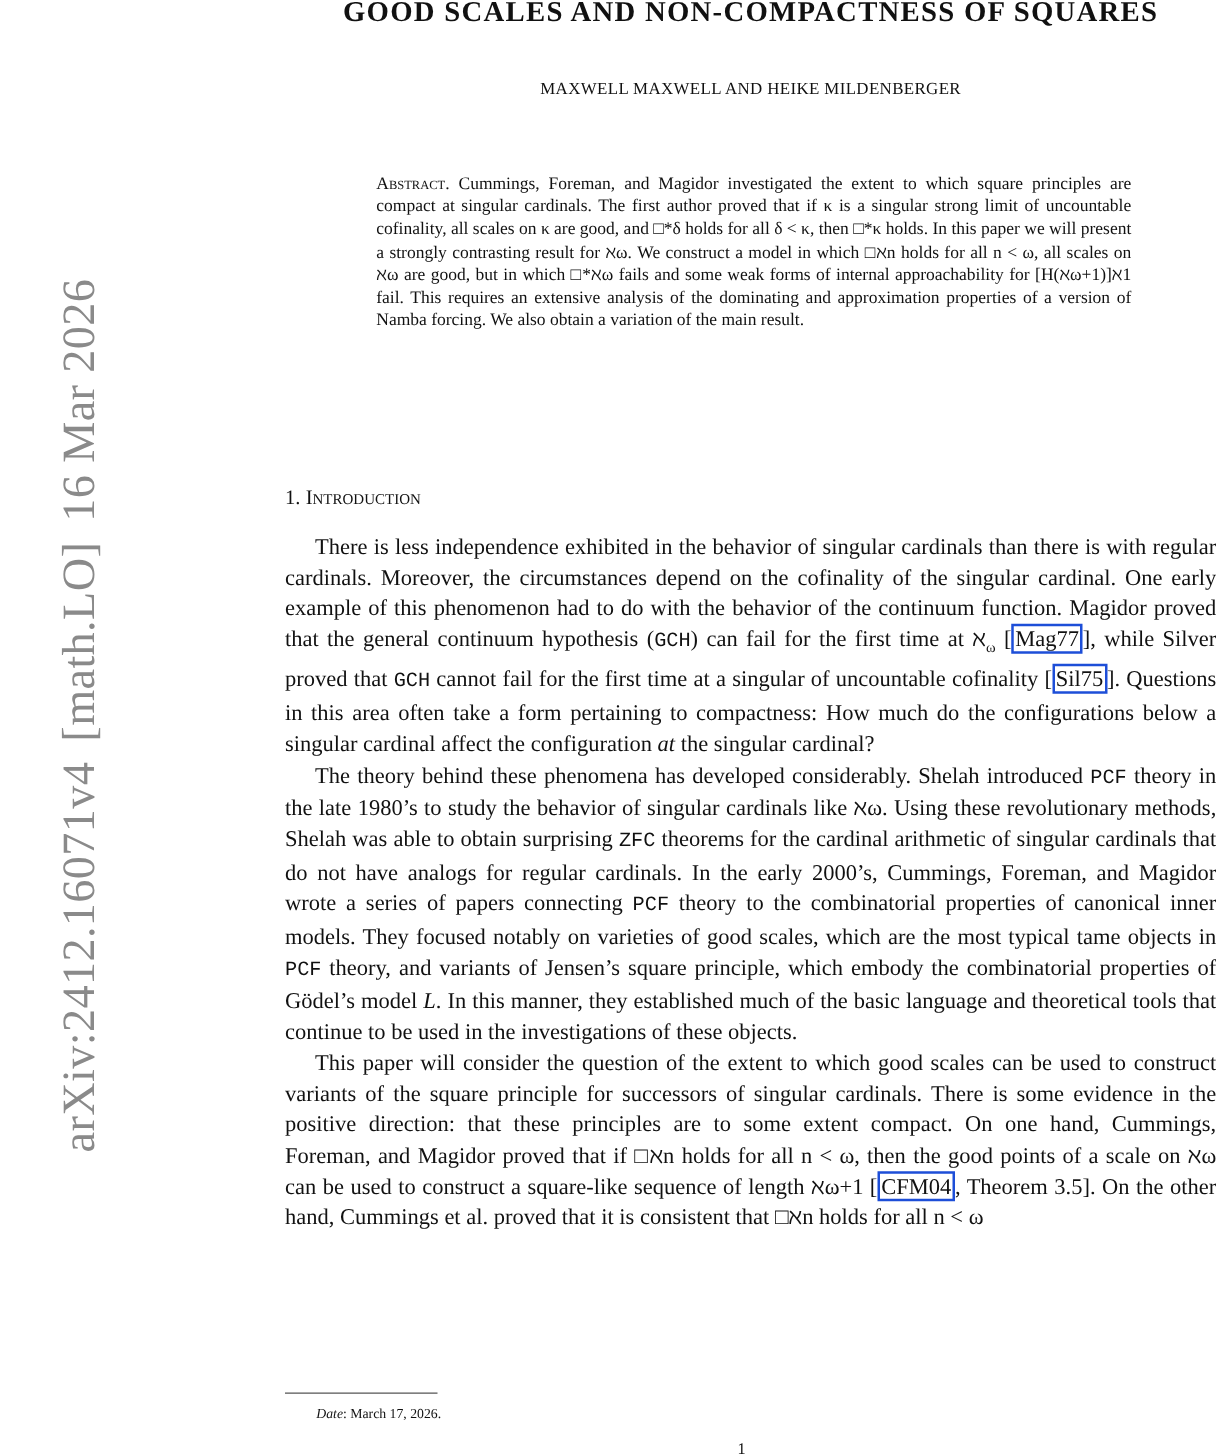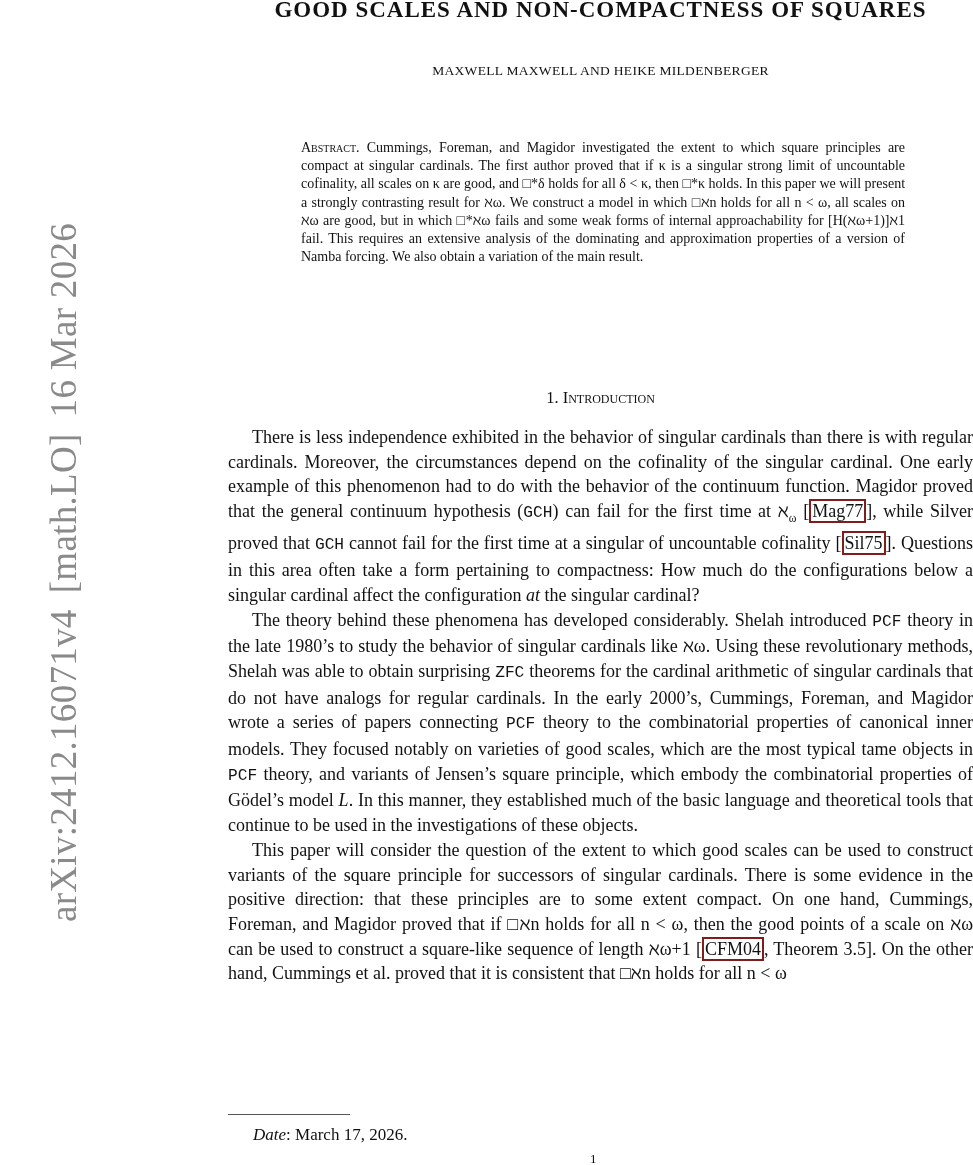--- a/index.html
+++ b/index.html
@@ -10,29 +10,29 @@
          transform: rotate(-90deg) translateX(-800px); white-space: nowrap;
          font-size: 37px; color: #8a8a8a; letter-spacing: 0.3px; width: 800px; text-align: left; }
   .stamp-text span { margin-right: 16px; }
   .title { position: absolute; left: 228px; width: 745px; top: 0; text-align: center;
          font-weight: bold; font-size: 23px; letter-spacing: 1px; line-height: 20px; }
   .authors { position: absolute; left: 228px; width: 745px; top: 63px; text-align: center;
          font-size: 13.5px; letter-spacing: 0.3px; }
   .abstract { position: absolute; left: 301px; width: 604px; top: 119px; font-size: 14px;
          line-height: 18.2px; text-align: justify; margin-top: 20px; }
   .sc { font-variant: small-caps; }
-  .section { position: absolute; left: 228px; width: 745px; top: 388px; text-align: center;
+  .section { position: absolute; left: 228px; width: 745px; top: 388px; text-align: left;
          font-size: 16.5px; }
   .body { position: absolute; left: 228px; width: 745px; top: 425px; font-size: 18px;
          line-height: 24.7px; text-align: justify; }
   .body p { margin: 0; text-indent: 24px; }
   .sans { font-family: Liberation Mono, monospace; font-size: 0.9em; }
-  .cite { border: 2px solid #7f1d1d; padding: 0 1px; }
+  .cite { border: 2px solid #1d4ed8; padding: 0 1px; }
   .footrule { position: absolute; left: 228px; top: 1114px; width: 122px; height: 1px; background: #555; }
-  .footnote { position: absolute; left: 253px; top: 1125px; font-size: 17px; }
+  .footnote { position: absolute; left: 253px; top: 1125px; font-size: 11px; }
   .pagenum { position: absolute; left: 590px; top: 1151px; font-size: 13px; }
   i { }
   sub, sup { font-size: 0.65em; }
 </style>
 </head>
 <body>
 
 <div class="stamp">
   <div class="stamp-text">
     <span>arXiv:2412.16071v4</span><span>[math.LO]</span><span>16 Mar 2026</span>

